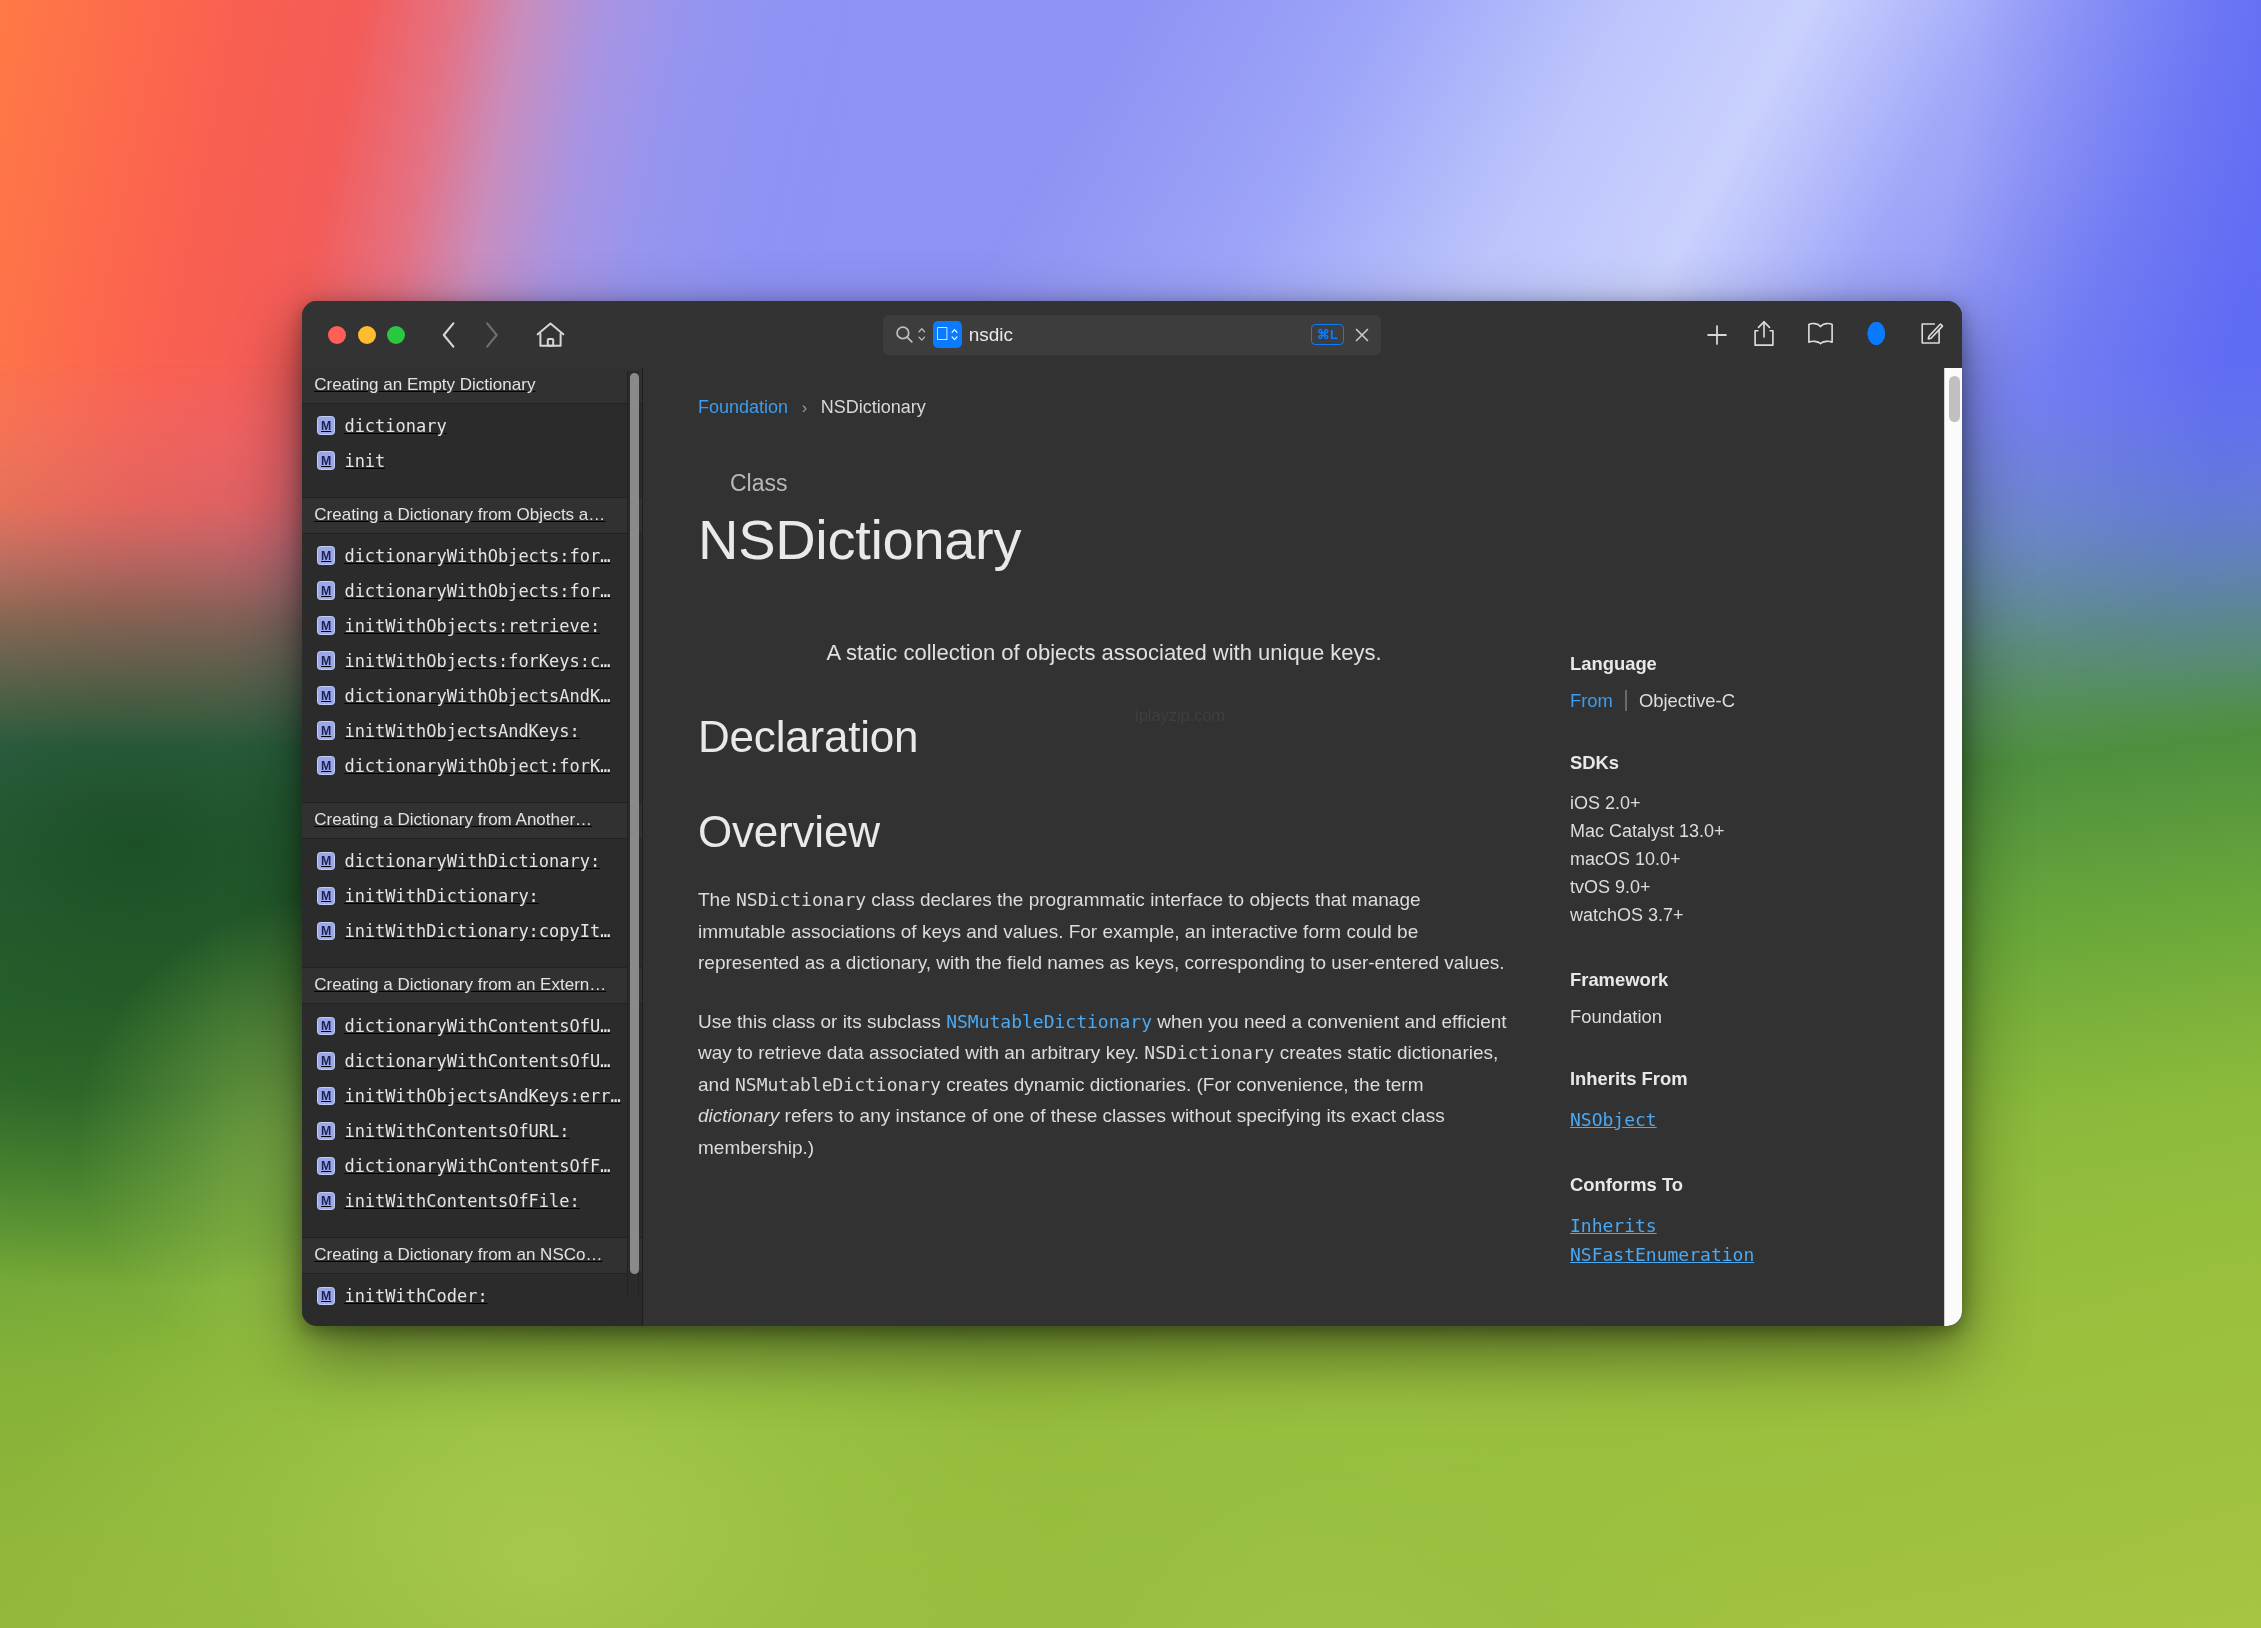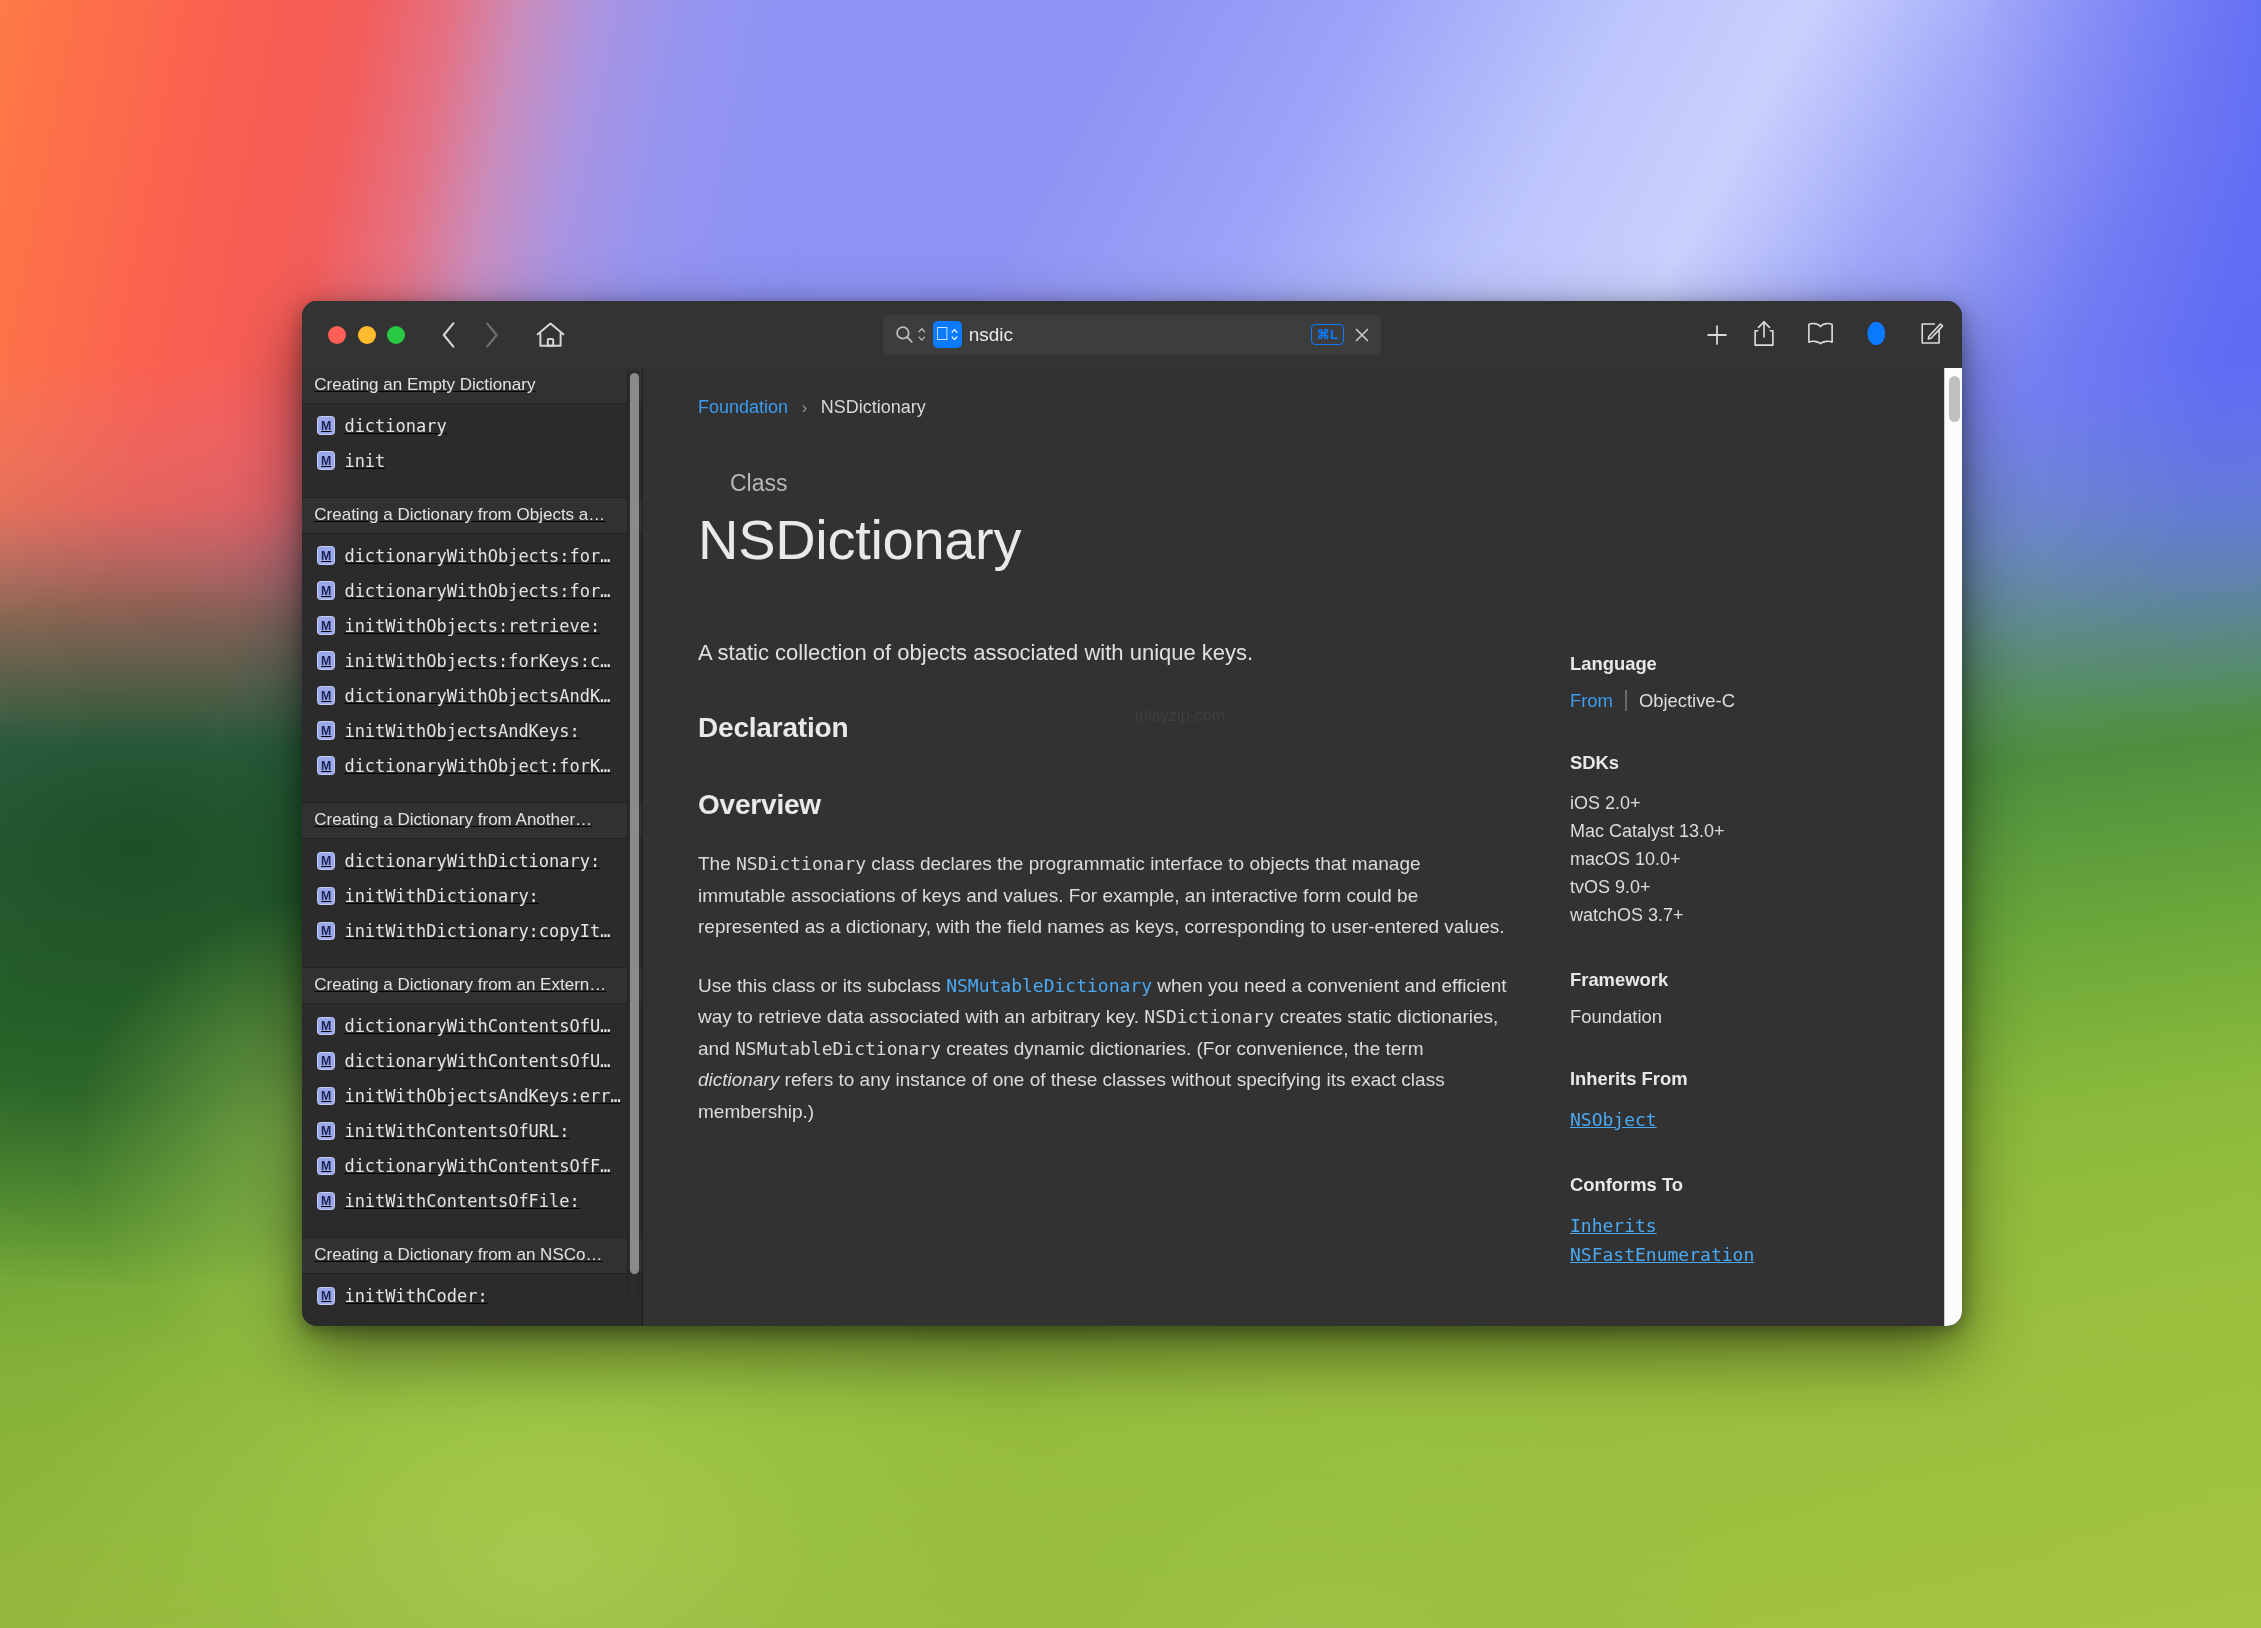--- a/index.html
+++ b/index.html
@@ -237,25 +237,25 @@
   #breadcrumb .crumb-sep { color:#9a9a9a; font-size: 16.4px; }
   #breadcrumb .crumb-current { color: #d8d8d8; }
 
   #eyebrow { color:#b8b8b8; font-size: 23px; margin-top: 52px; font-weight: 300; margin-left: 32px; }
   #page-title { color:#e9e9e9; font-size: 56px; font-weight: 300; margin-top: 9.6px; letter-spacing: -0.3px; }
 
   #cols { display:flex; margin-top: 66px; }
   #maincol { width: 812px; flex: 0 0 812px; position: relative; }
   #metacol { flex: 1; padding-left: 60px; padding-top: 15px; }
 
-  #abstract { color:#e0e0e0; font-size: 22px; font-weight: 300; line-height: 1.35; }
+  #abstract { color:#e0e0e0; font-size: 22px; font-weight: 300; line-height: 1.35; text-align: center; }
 
   h2.sec {
-    color: #e9e9e9; font-weight: 700;
-    font-size: 28px; margin-top: 45px; letter-spacing: -0.2px;
+    color: #e9e9e9; font-weight: 400;
+    font-size: 44px; margin-top: 45px; letter-spacing: -0.2px;
   }
 
   #watermark {
     position:absolute; left: 437px; top: 68px;
     color: #3f3f40; font-size: 16.4px;
     pointer-events: none;
   }
 
   #decl-box {
     margin-top: 27px;

